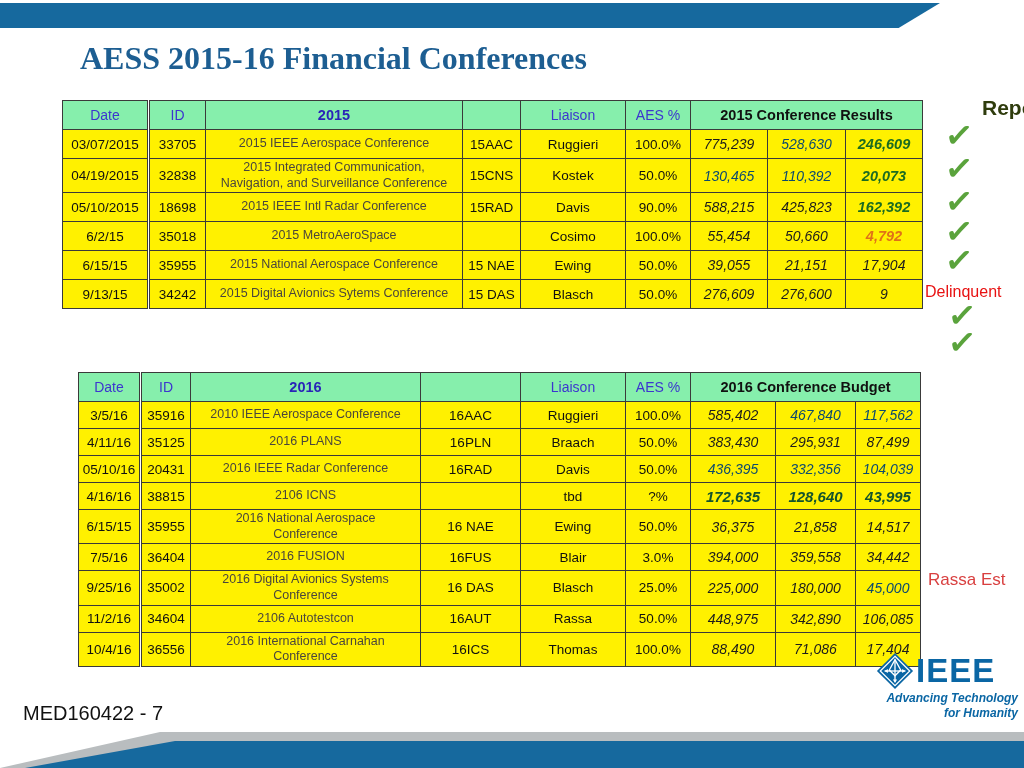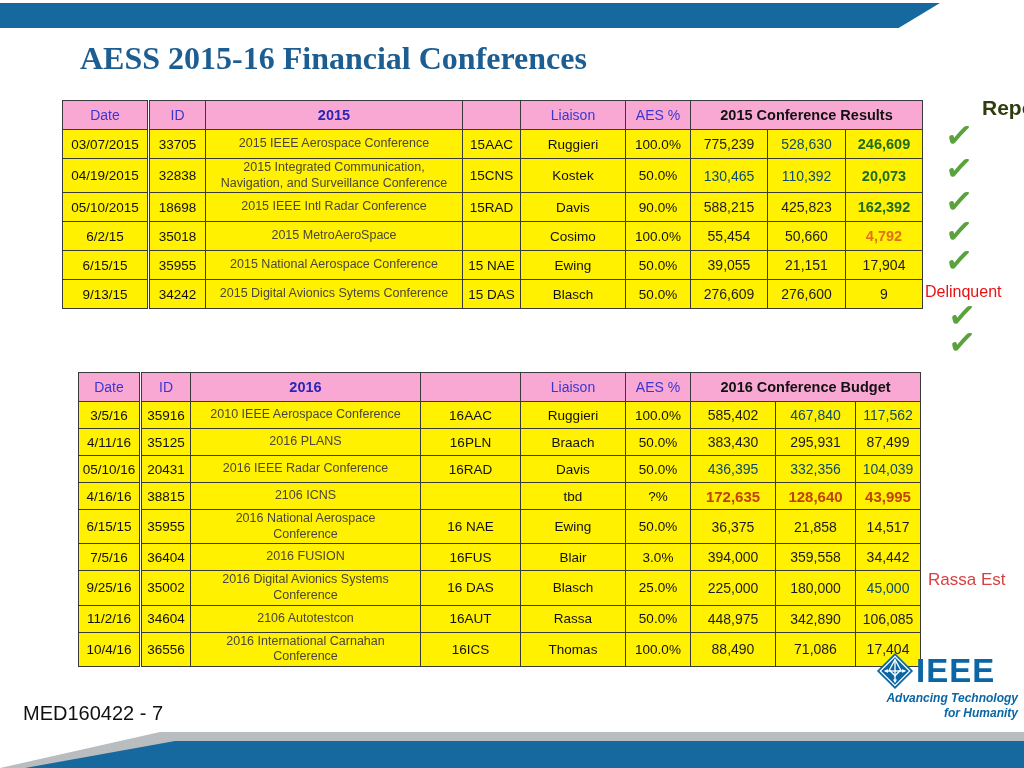--- a/index.html
+++ b/index.html
@@ -32,32 +32,32 @@
   .footer-code{
     position:absolute;left:10px;top:702px;font-size:20px;color:#111;margin-left:13px;
   }
   
   table{border-collapse:collapse;table-layout:fixed;position:absolute;
         font-family:"Liberation Sans",sans-serif;}
   .tbl-2015{left:62px;top:100px;width:860px;}
   .tbl-2016{left:78px;top:372px;width:842px;}
   td,th{border:1px solid #3a3a3a;text-align:center;vertical-align:middle;
         padding:1px 3px;overflow:hidden;}
-  th{background:#f9a8d4;height:26px;font-size:14px;font-weight:normal;color:#3c35cf;}
+  th{background:#86efac;height:26px;font-size:14px;font-weight:normal;color:#3c35cf;}
   th.hdr-year{font-weight:bold;color:#2a24b8;font-size:14.5px;}
   th.hdr-results{font-weight:bold;color:#111;font-size:14.5px;}
   td{background:#fff100;height:26px;font-size:13.5px;color:#111;}
   .tbl-2016 td{height:24px;}
   .c-id{border-left:3px double #3a3a3a;}
   .c-name{font-size:12.5px;color:#4a463c;white-space:pre-line;line-height:1.25;}
-  .c-val{font-size:14px;color:#1c1c1c;}
+  .c-val{font-size:14px;color:#1c1c1c;font-style:italic;}
   .val-gray{color:#0c4a6e;}
   .val-green{color:#1b6b21;font-weight:bold;font-size:14.5px;}
   .val-orange{color:#e07118;font-weight:bold;font-size:14.5px;}
-  .val-boldblack{color:#c2410c;font-weight:bold;font-size:15px;}
+  .val-boldblack{color:#14532d;font-weight:bold;font-size:15px;}
   
   .report-label{
     position:absolute;left:982px;top:96px;font-size:21px;font-weight:bold;
     color:#2f3c0d;
   }
   .checkmark{
     position:absolute;font-size:34px;font-weight:bold;color:#5aa33c;
     transform:rotate(6deg);line-height:1;
   }
   .ck1{left:945px;top:118px;} .ck2{left:945px;top:151px;}

